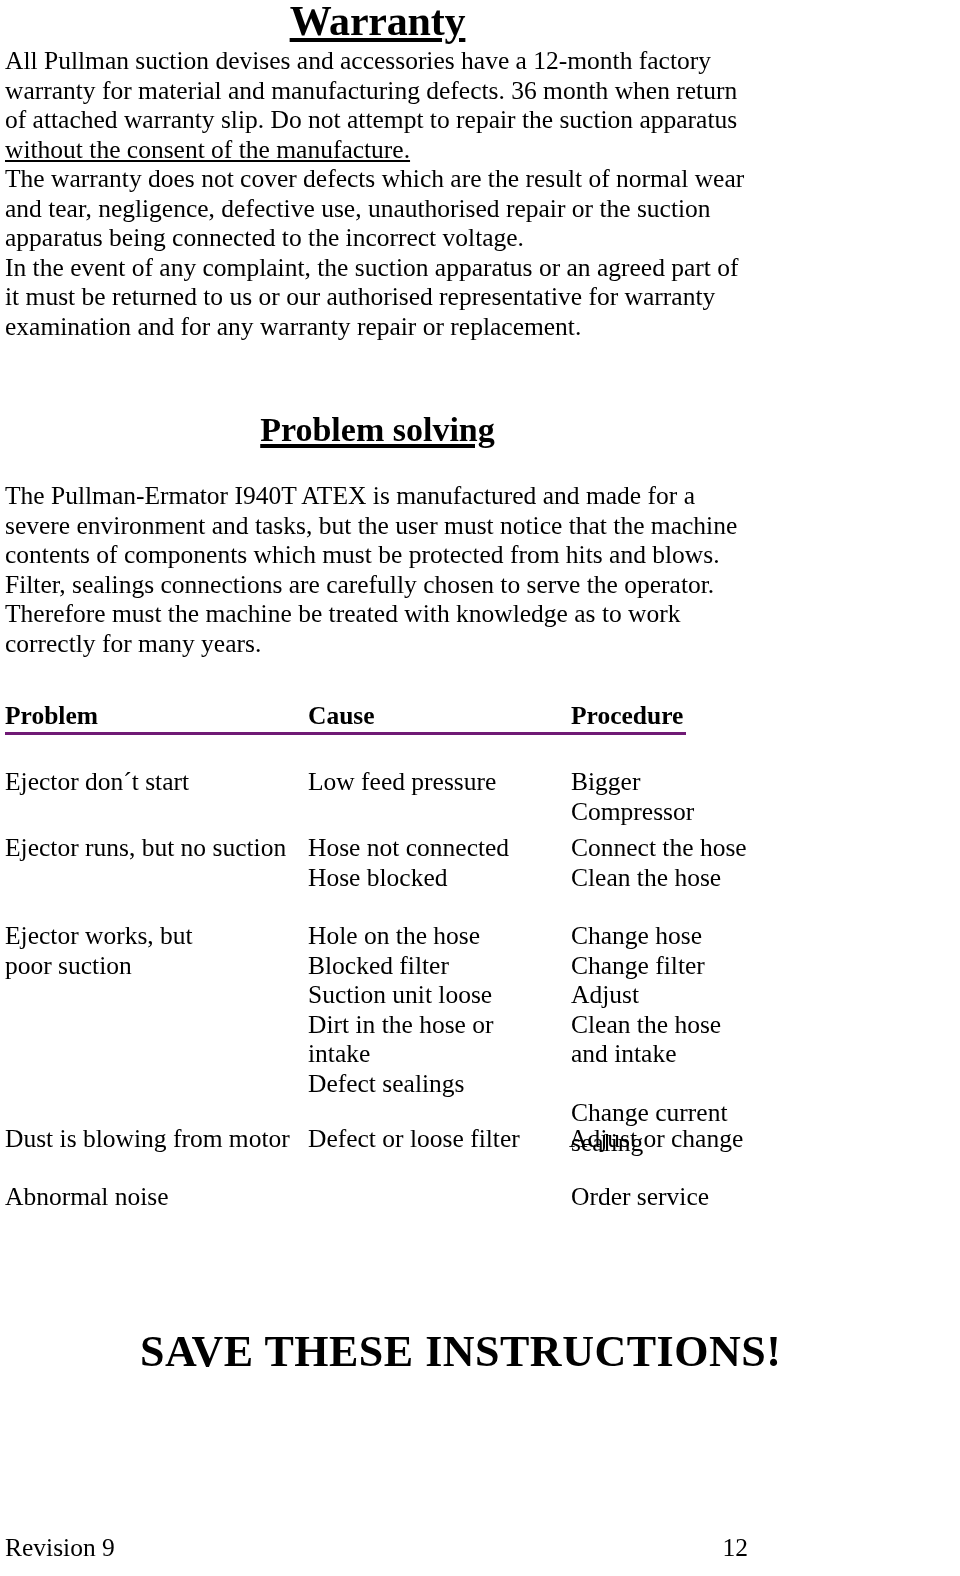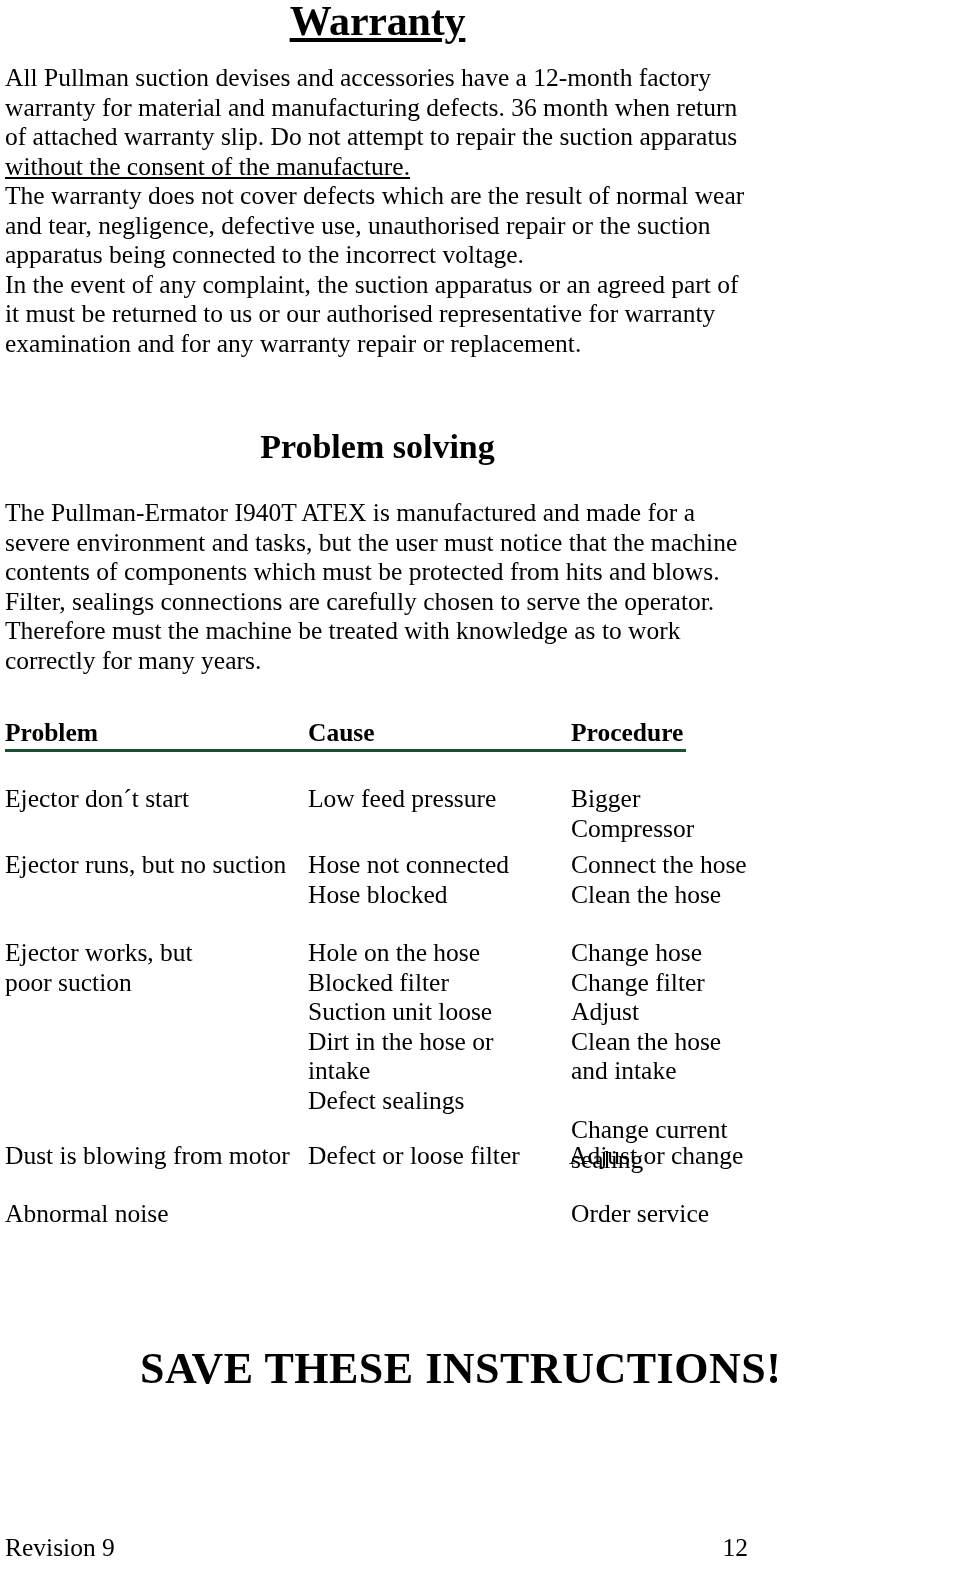--- a/index.html
+++ b/index.html
@@ -41,20 +41,21 @@
   }
 
   .section-title {
     text-align: center;
     font-size: 34px;
     font-weight: bold;
     line-height: 1.0;
     margin: 0;
   }
   .section-title span.ul {
+    text-decoration: underline;
     text-decoration-thickness: 4px;
     text-underline-offset: 3px;
   }
 
   
   .body-block {
     font-size: 25.5px;
     line-height: 29.5px;
     text-align: left;
   }
@@ -66,21 +67,21 @@
   
   .trouble-table {
     position: relative;
     font-size: 25.5px;
     line-height: 29.5px;
   }
   .thead-row {
     position: relative;
     font-weight: bold;
     height: 34px;
-    border-bottom: 3px solid #14532d;
+    border-bottom: 3px solid #701a75;
     width: 681px;
     box-sizing: border-box;
   }
   .thead-row .cell {
     position: absolute;
     top: 0;
     white-space: nowrap;
   }
   .trow {
     position: relative;
@@ -120,21 +121,21 @@
 </style>
 </head>
 <body>
 
 <div class="page">
 
   <div class="doc-title" style="margin-top:0px;">
     <span class="ul">Warranty</span>
   </div>
 
-  <div class="body-block" style="margin-top:21px;">
+  <div class="body-block" style="margin-top:4px;">
     <p class="para">
       <span> All Pullman suction devises and accessories have a 12-month factory warranty for material and manufacturing defects. 36 month when return of attached warranty slip. Do not attempt to repair the suction apparatus </span><span class="u">without the consent of the manufacture.</span>
     </p>
     <p class="para">The warranty does not cover defects which are the result of normal wear and tear, negligence, defective use, unauthorised repair or the suction apparatus being connected to the incorrect voltage.</p>
     <p class="para">In the event of any complaint, the suction apparatus or an agreed part of it must be returned to us or our authorised representative for warranty examination and for any warranty repair or replacement.</p>
   </div>
 
   <div class="section-title" style="margin-top:72px;">
     <span class="ul">Problem solving</span>
   </div>

